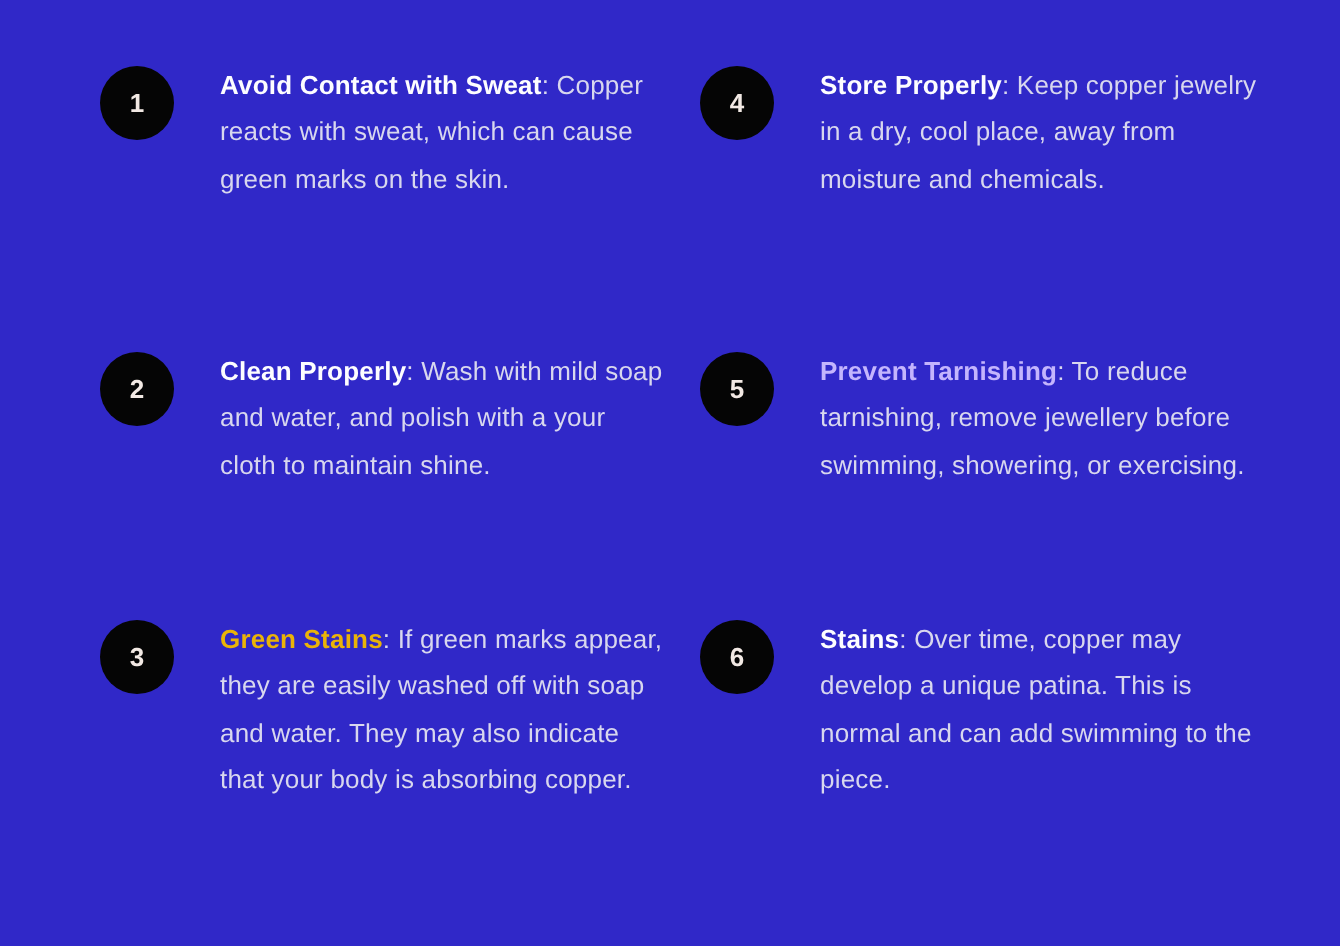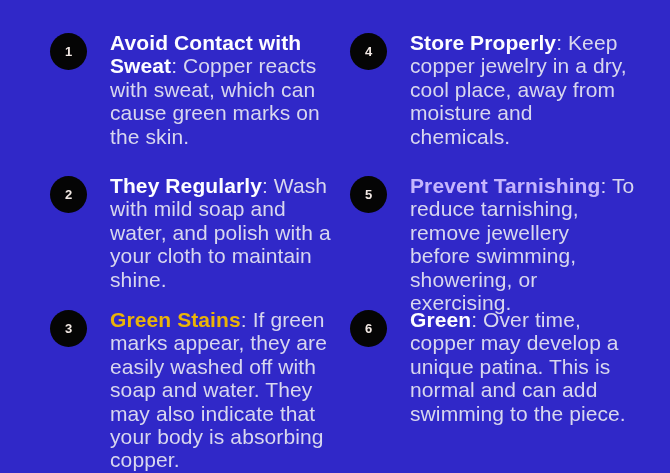--- a/index.html
+++ b/index.html
@@ -56,21 +56,21 @@
     font-weight:bold;
     line-height:1;
     margin-top:0px;
     user-select:none;
   }
 
   .tip-text {
     flex:1 1 auto;
     margin-left:23px;
     margin-top:-2px;
-    font-size:21px;
+    font-size:13px;
     line-height:23.4px;
     color:#D8D7EE;
     letter-spacing:0.1px;
     max-width:222px;
   }
 
   .tip-text .tip-term {
     font-weight:bold;
     color:#FDFDFF;
   }
@@ -102,21 +102,21 @@
       <p class="tip-text" style="color: rgb(216, 215, 238);">
         <span class="tip-term" style="color: rgb(253, 253, 255);">Store Properly</span><span class="tip-sep">: </span><span class="tip-body">Keep copper jewelry in a dry, cool place, away from moisture and chemicals.</span>
       </p>
     </div>
 
     <div class="tip-item col-left">
       <div class="tip-badge" style="background: rgb(5, 5, 5); color: rgb(242, 233, 228);">
         <span>2</span>
       </div>
       <p class="tip-text" style="color: rgb(216, 215, 238);">
-        <span class="tip-term" style="color: rgb(253, 253, 255);">They Regularly</span><span class="tip-sep">: </span><span class="tip-body">Wash with mild soap and water, and polish with a your cloth to maintain shine.</span>
+        <span class="tip-term" style="color: rgb(253, 253, 255);">Clean Properly</span><span class="tip-sep">: </span><span class="tip-body">Wash with mild soap and water, and polish with a your cloth to maintain shine.</span>
       </p>
     </div>
 
     <div class="tip-item col-right">
       <div class="tip-badge" style="background: rgb(5, 5, 5); color: rgb(242, 233, 228);">
         <span>5</span>
       </div>
       <p class="tip-text" style="color: rgb(216, 215, 238);">
         <span class="tip-term" style="color: #c4b5fd;">Prevent Tarnishing</span><span class="tip-sep">: </span><span class="tip-body">To reduce tarnishing, remove jewellery before swimming, showering, or exercising.</span>
       </p>
@@ -129,18 +129,18 @@
       <p class="tip-text" style="color: rgb(216, 215, 238);">
         <span class="tip-term" style="color: #eab308;">Green Stains</span><span class="tip-sep">: </span><span class="tip-body">If green marks appear, they are easily washed off with soap and water. They may also indicate that your body is absorbing copper.</span>
       </p>
     </div>
 
     <div class="tip-item col-right">
       <div class="tip-badge" style="background: rgb(5, 5, 5); color: rgb(242, 233, 228);">
         <span>6</span>
       </div>
       <p class="tip-text" style="color: rgb(216, 215, 238);">
-        <span class="tip-term" style="color: rgb(253, 253, 255);">Green</span><span class="tip-sep">: </span><span class="tip-body">Over time, copper may develop a unique patina. This is normal and can add swimming to the piece.</span>
+        <span class="tip-term" style="color: rgb(253, 253, 255);">Stains</span><span class="tip-sep">: </span><span class="tip-body">Over time, copper may develop a unique patina. This is normal and can add swimming to the piece.</span>
       </p>
     </div>
 
   </div>
 </div>
 
 </body></html>

